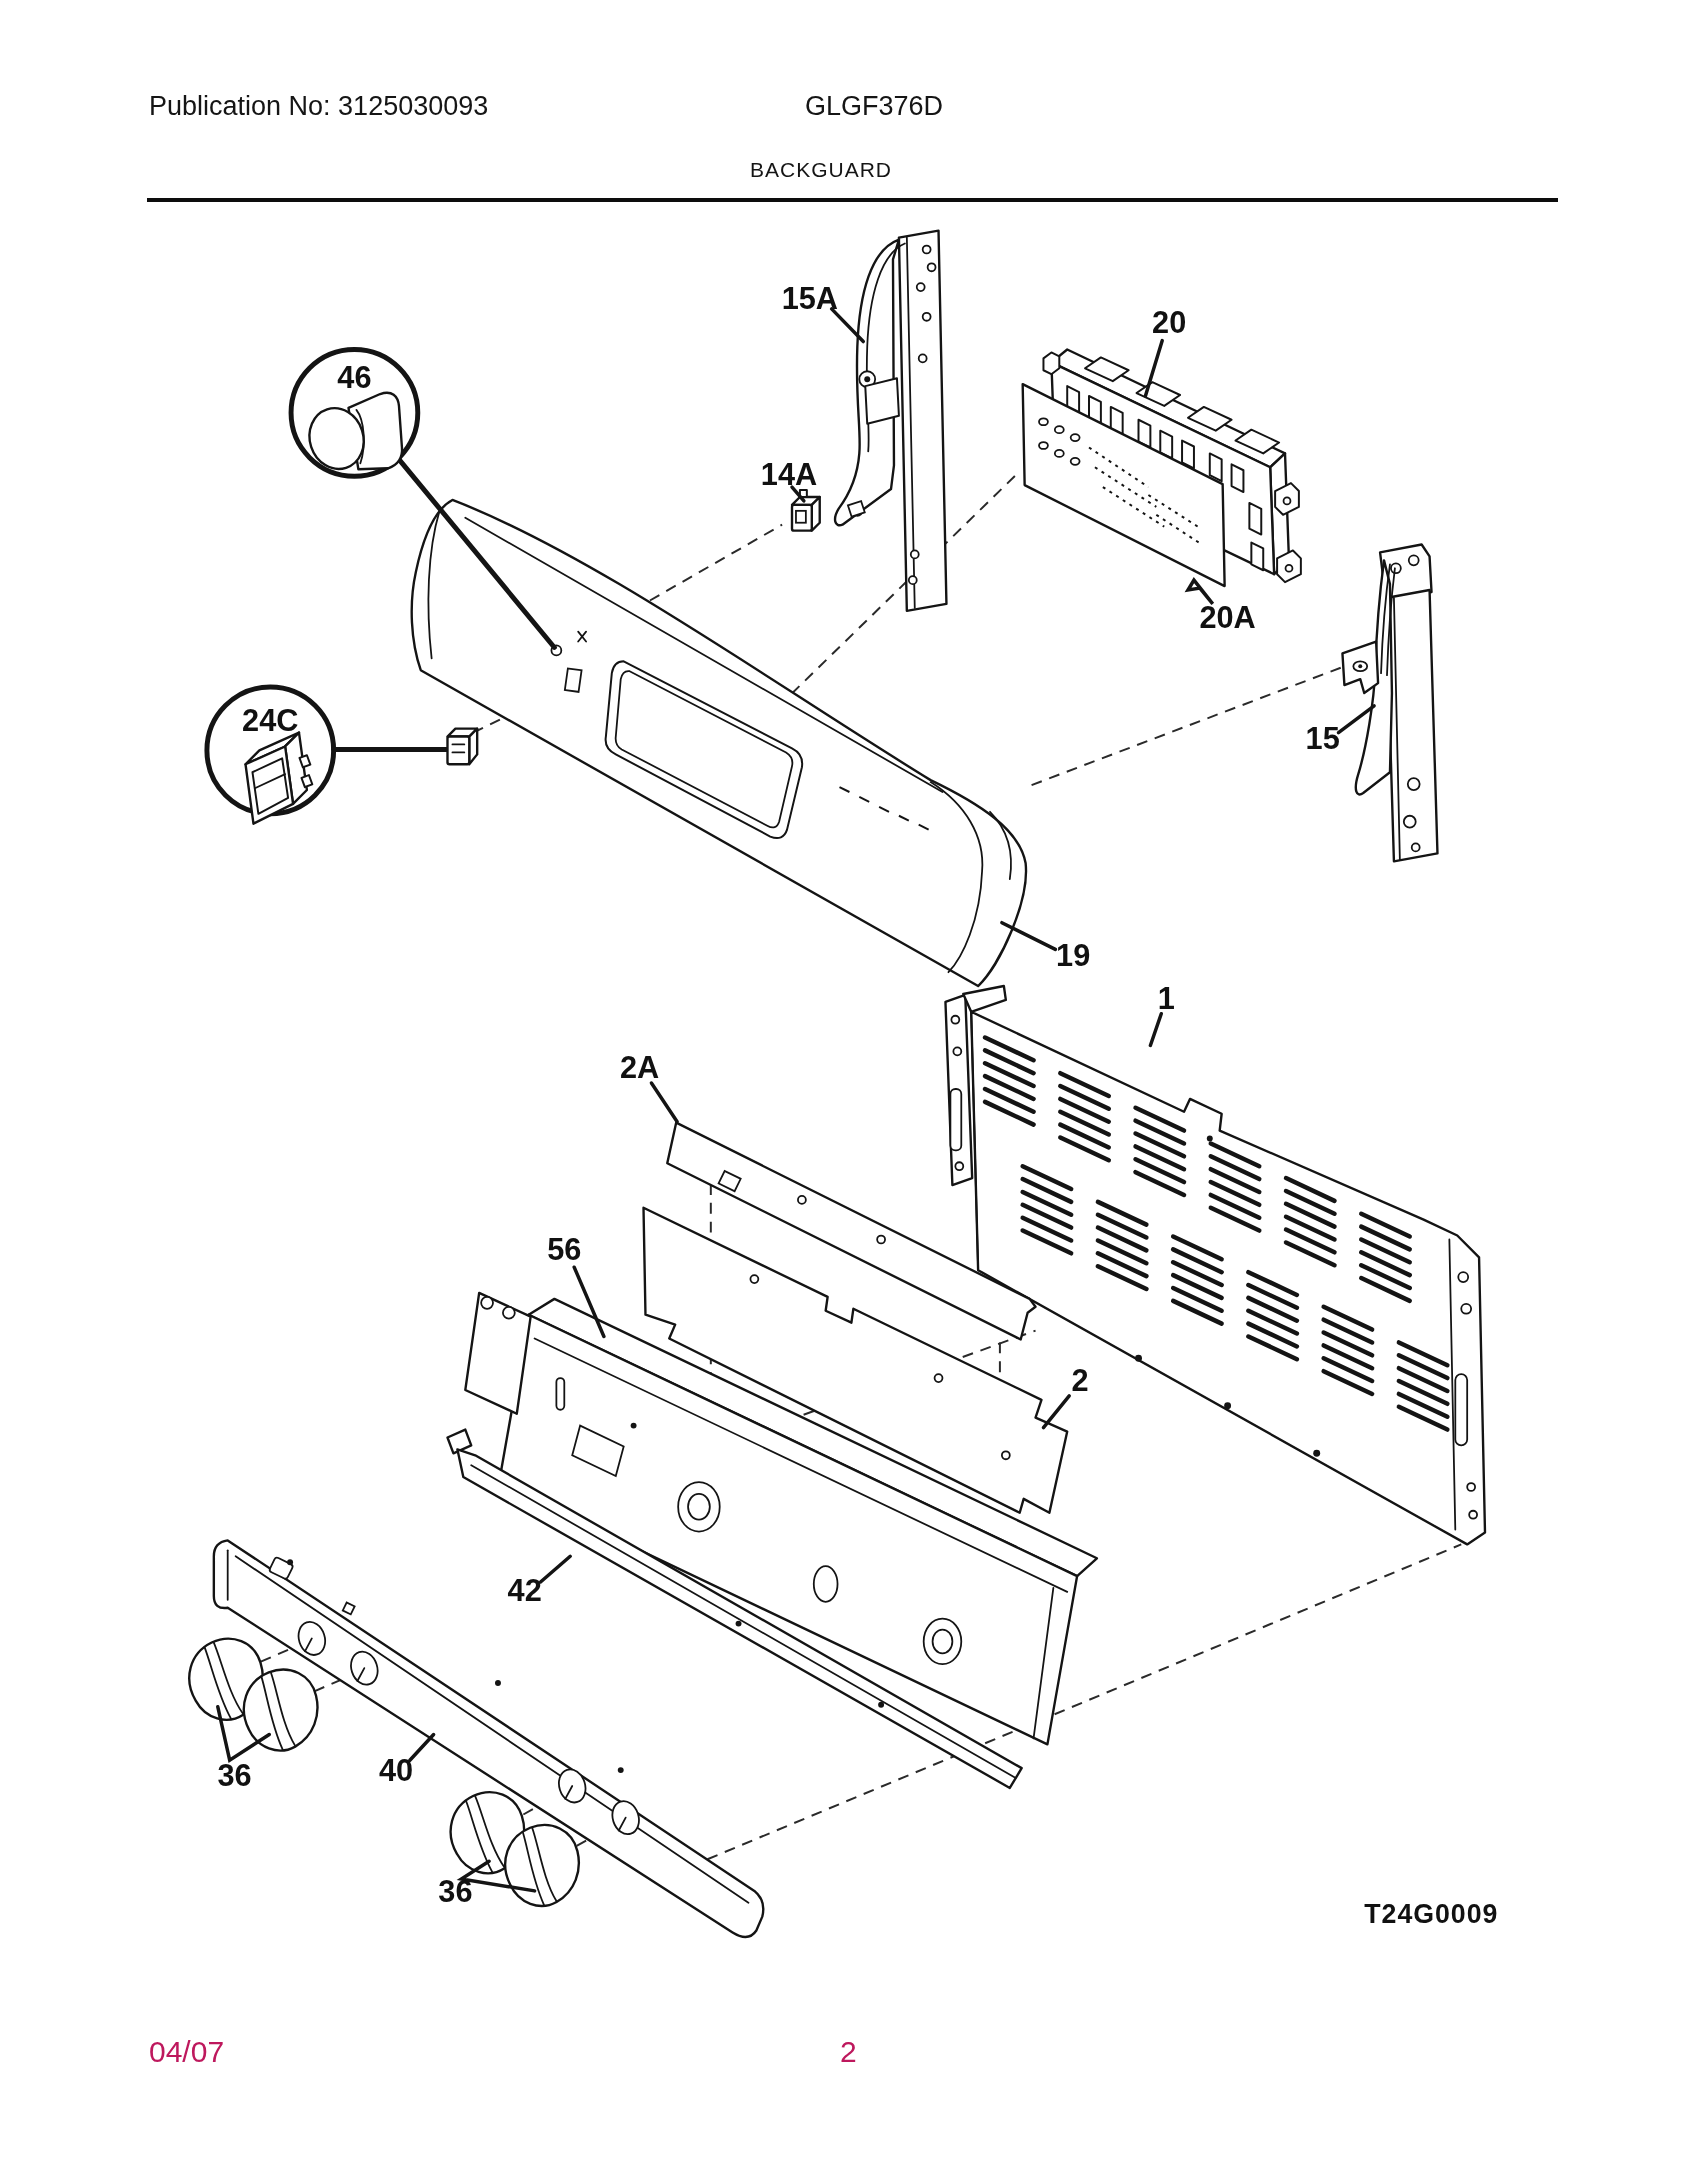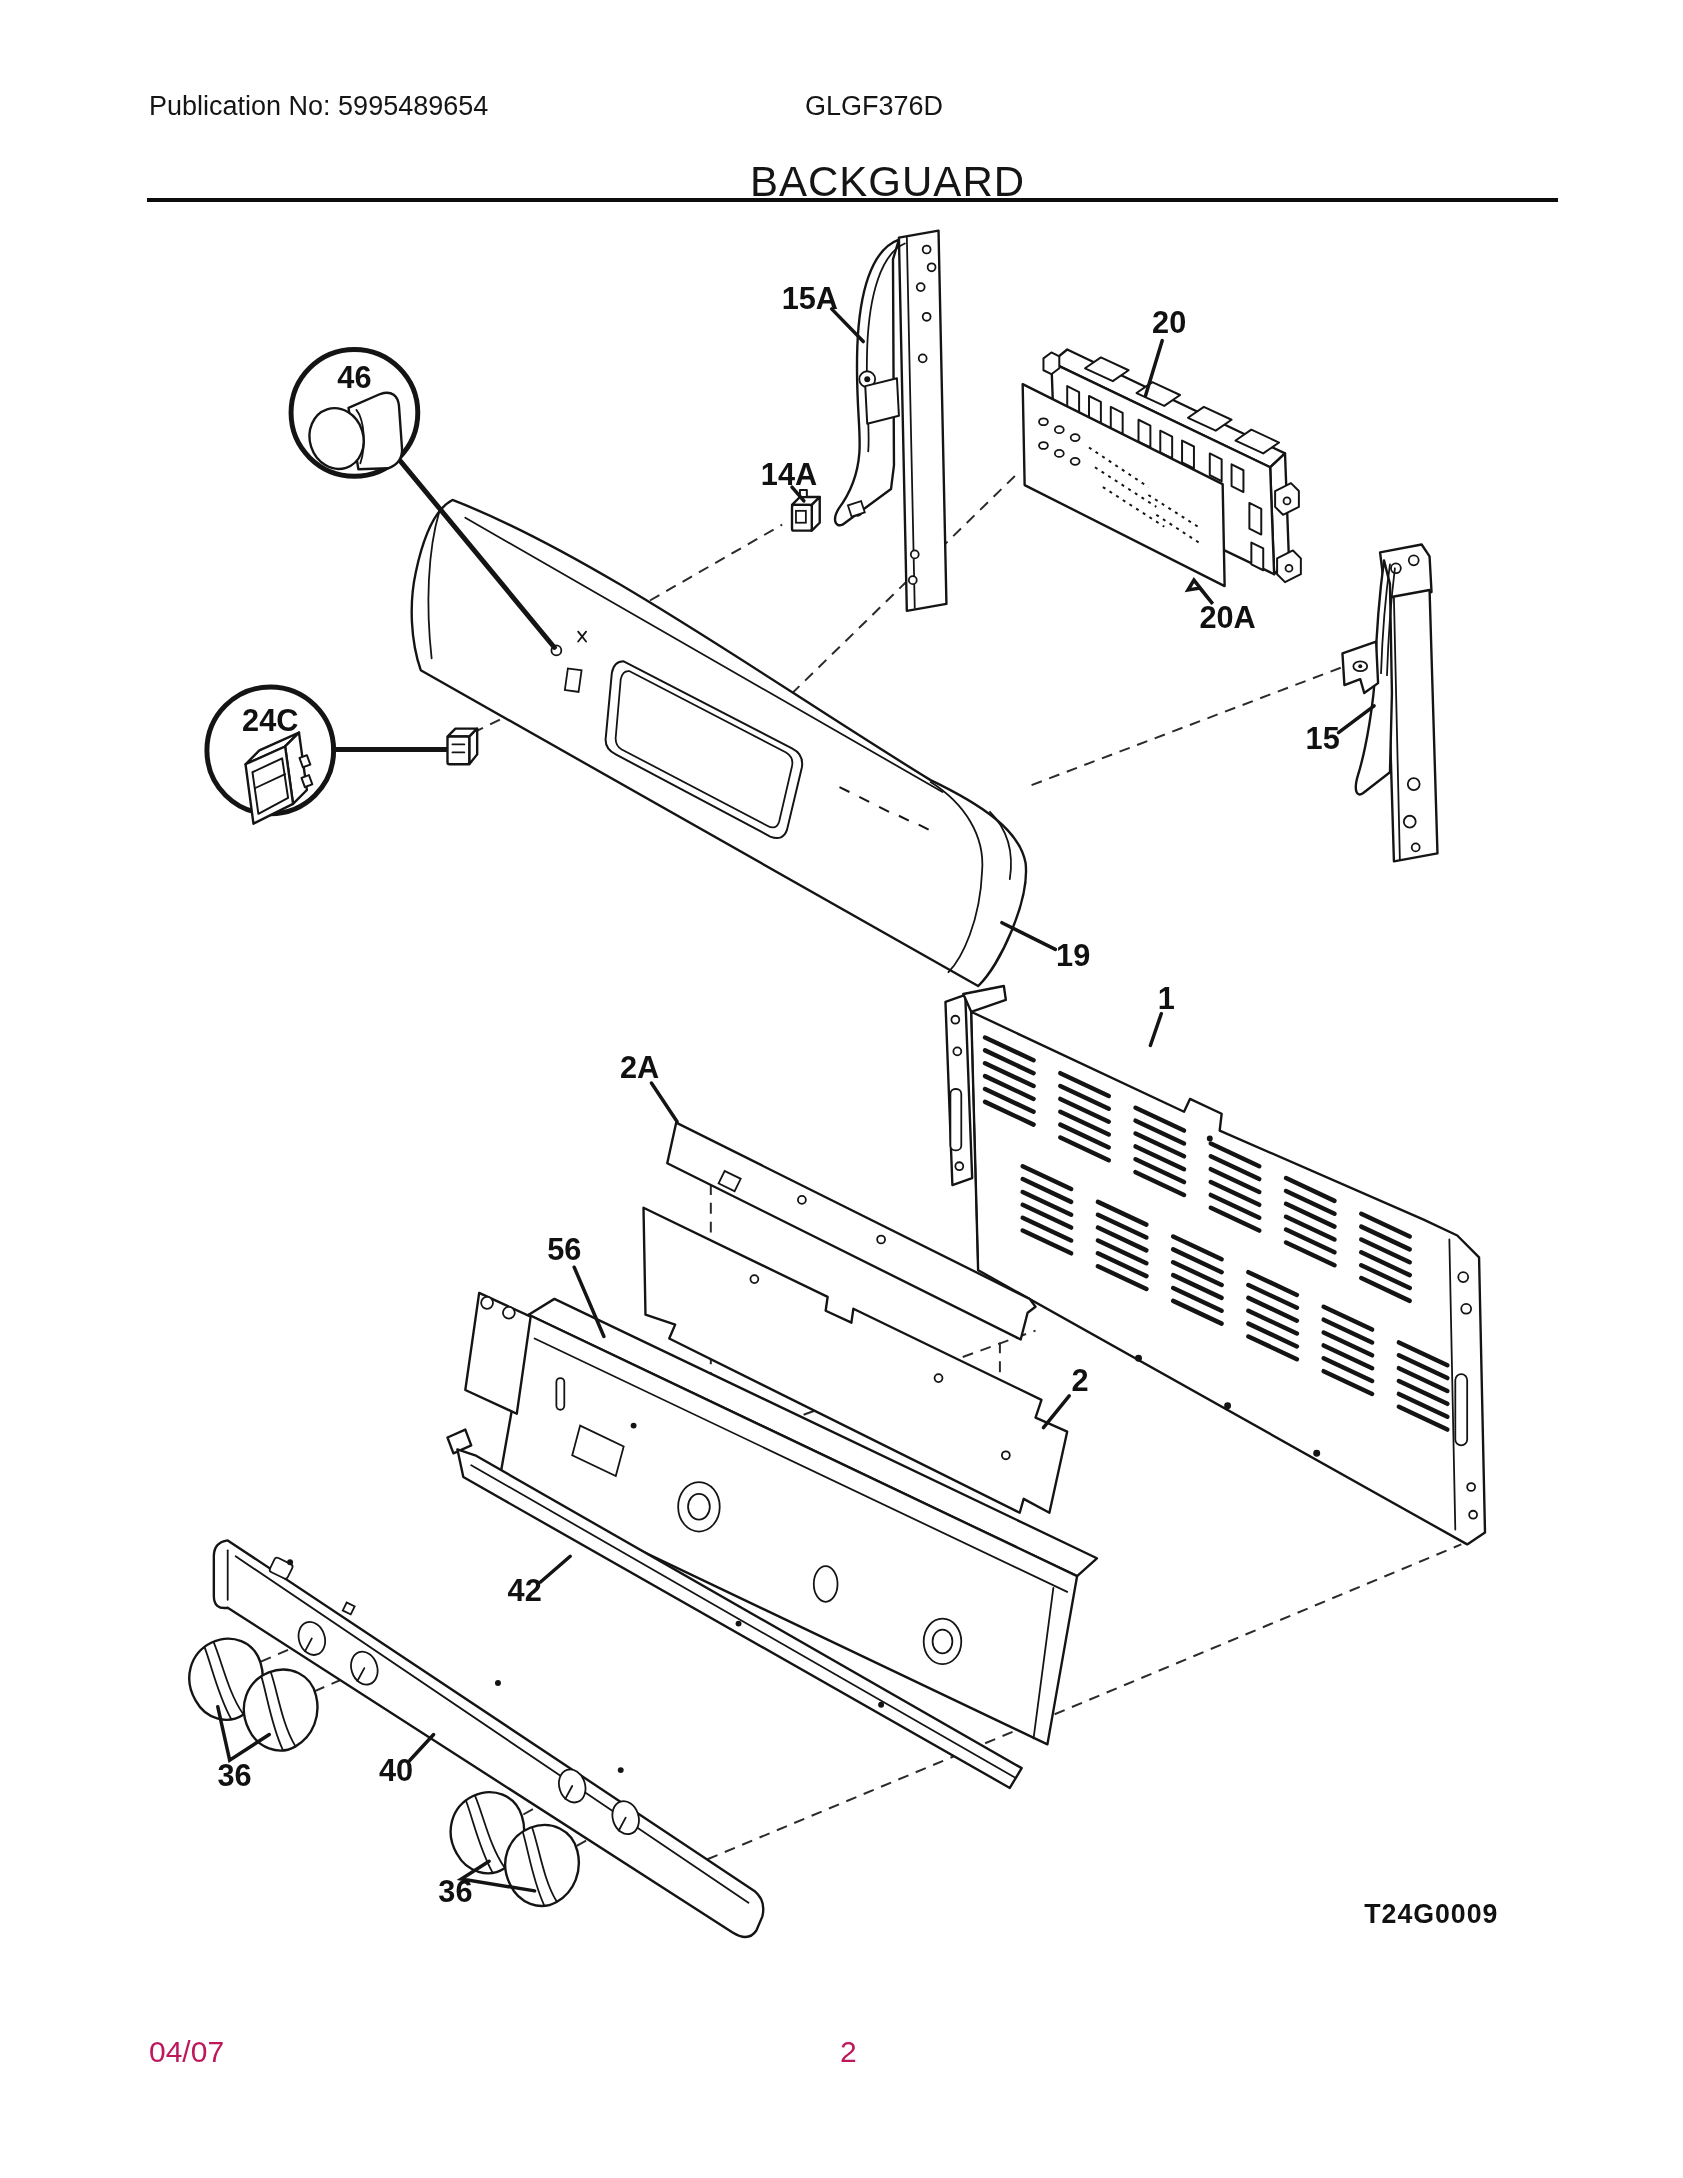--- a/index.html
+++ b/index.html
@@ -2,42 +2,42 @@
 <html><head>
 <meta charset="utf-8">
 <style>
   html,body{margin:0;padding:0;background:#888;}
   .page{
     position:relative;width:1683px;height:2178px;background:#ffffff;
     font-family:"Liberation Sans", sans-serif;color:#111;overflow:hidden;margin:0 auto;
   }
   .abs{position:absolute;}
   .hdr{font-size:27px;color:#151515;white-space:nowrap;}
-  .title{font-size:42px;letter-spacing:1px;color:#151515;}
+  .title{font-size:21px;letter-spacing:1px;color:#151515;}
   .rule{background:#0d0d0d;height:4px;}
   .ftr{font-size:30px;color:#be185d;}
   svg{position:absolute;left:0;top:0;}
   svg .part{fill:#ffffff;stroke:#141414;stroke-width:2.4;stroke-linejoin:round;}
   svg .part2{fill:#ffffff;stroke:#141414;stroke-width:2;stroke-linejoin:round;}
   svg .detail{fill:none;stroke:#141414;stroke-width:1.8;stroke-linecap:round;}
   svg .hole{fill:#ffffff;stroke:#141414;stroke-width:1.8;}
   svg .leader{stroke:#141414;stroke-width:3.5;stroke-linecap:round;fill:none;}
   svg .wire{stroke:#141414;stroke-width:5;stroke-linecap:round;fill:none;}
   svg .dash{stroke:#2a2a2a;stroke-width:2;stroke-dasharray:11 8;fill:none;}
   svg .dot{fill:#141414;stroke:none;}
   svg .callout{font-family:"Liberation Sans",sans-serif;font-size:31px;font-weight:bold;fill:#111;text-anchor:middle;}
   svg .tcode{font-family:"Liberation Sans",sans-serif;font-size:27px;font-weight:bold;fill:#111;letter-spacing:1px;}
   svg .ring{fill:none;stroke:#141414;stroke-width:5;}
 </style>
 </head>
 <body>
 
 <div class="page">
 
-  <div class="abs hdr" style="left:149px;top:91px;">Publication No: 5995489654</div>
+  <div class="abs hdr" style="left:149px;top:91px;">Publication No: 3125030093</div>
   <div class="abs hdr" style="left:805px;top:91px;">GLGF376D</div>
   <div class="abs title" style="left:750px;top:158px;">BACKGUARD</div>
   <div class="abs rule" style="left:147px;top:198px;width:1411px;"></div>
 
   <div class="abs ftr" style="left:149px;top:2035px;">04/07</div>
   <div class="abs ftr" style="left:840px;top:2035px;">2</div>
 
   <svg width="1683" height="2178" viewBox="0 0 1700 2200">
     <defs>
       <g id="louver6" stroke="#141414" stroke-width="4.5" stroke-linecap="round">

